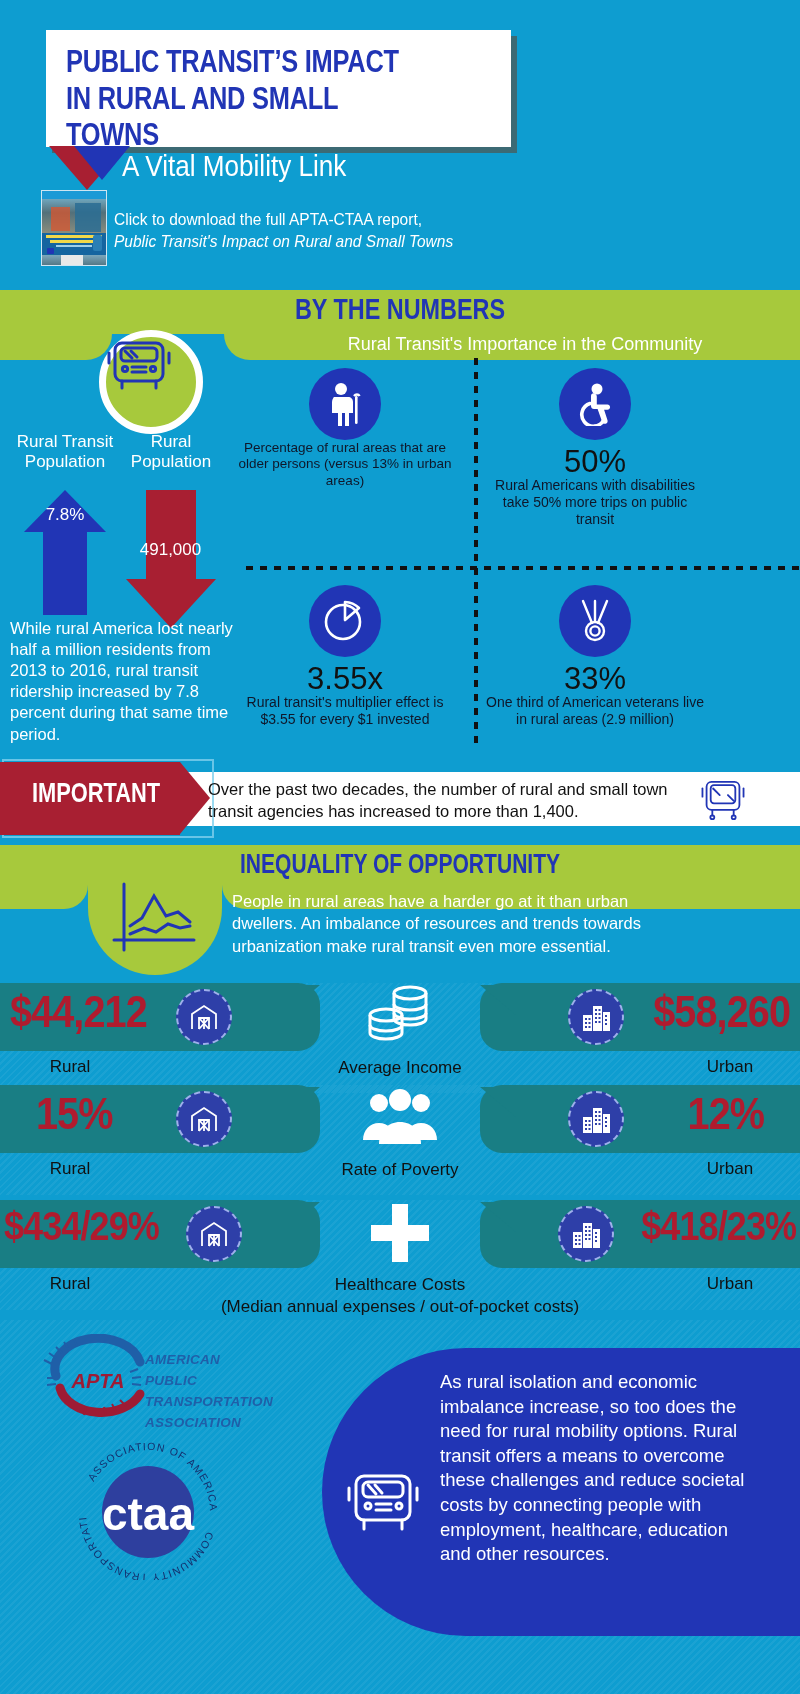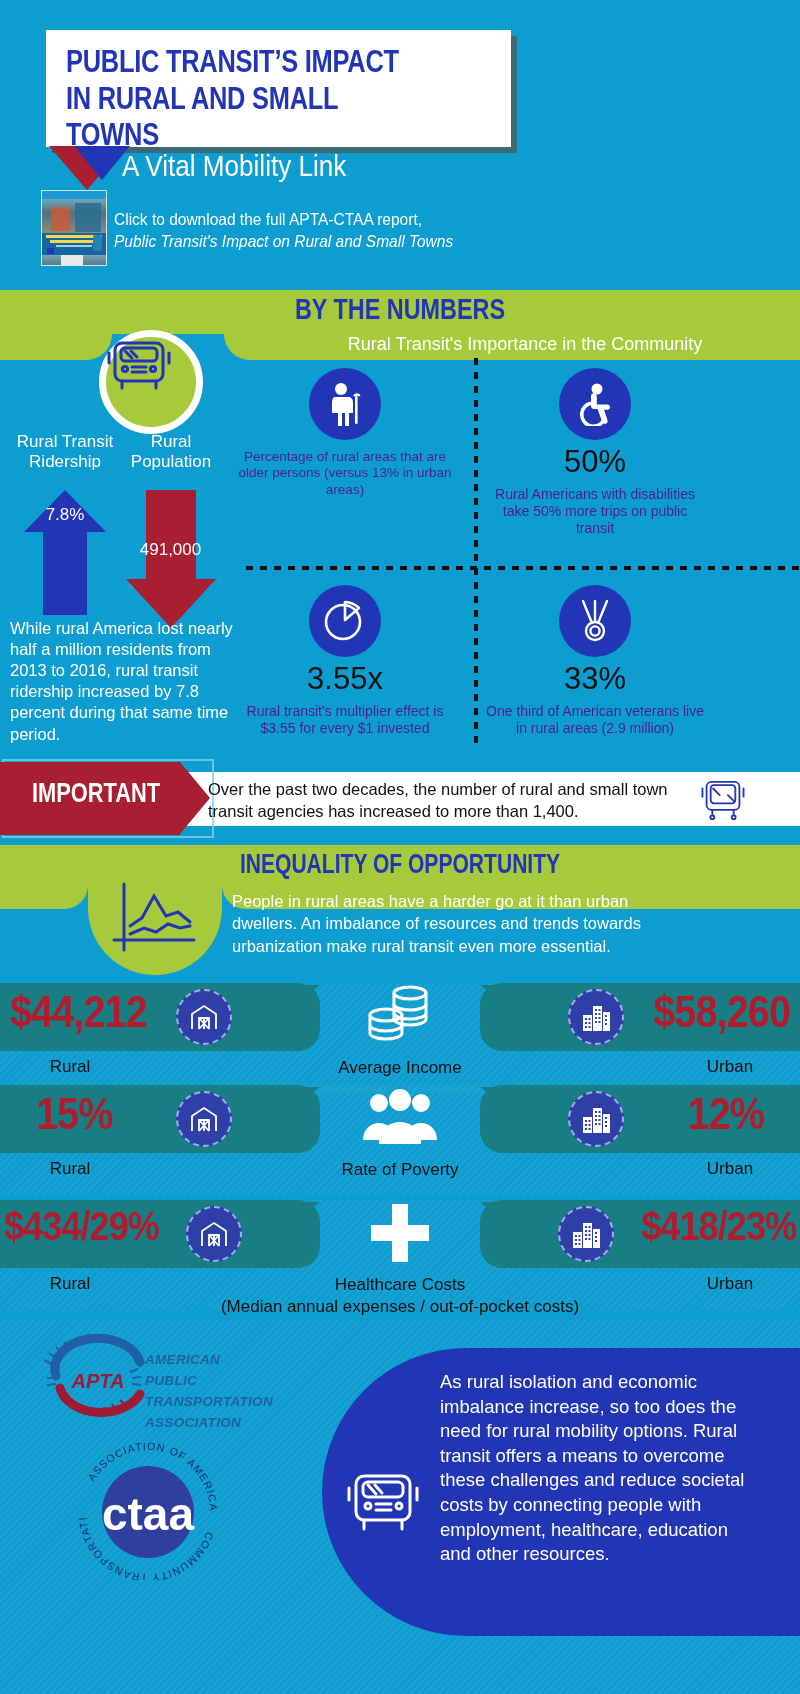--- a/index.html
+++ b/index.html
@@ -109,21 +109,21 @@
     background-image:linear-gradient(#111 50%, transparent 0); background-size:4px 14px; background-repeat:repeat-y; }
   .hline { position:absolute; left:246px; top:566px; width:554px; height:4px;
     background-image:linear-gradient(90deg,#111 50%, transparent 0); background-size:14px 4px; background-repeat:repeat-x; }
 
   .stat { position:absolute; width:230px; text-align:center; }
   .stat .ic {
     width:72px; height:72px; border-radius:50%; background:#2135b5;
     margin:0 auto; display:flex; align-items:center; justify-content:center;
   }
   .stat .num { color:#111111; font-size:31px; margin-top:6px; line-height:1; }
-  .stat .cap { color:#4c1d95; font-size:13.5px; line-height:1.22; margin-top:9px; padding:0 6px; }
+  .stat .cap { color:#0f172a; font-size:13.5px; line-height:1.22; margin-top:0; padding:0 6px; }
   .stat .cap.b { font-size:14px; }
   #stat-older { left:230px; top:368px; }
   #stat-disab { left:480px; top:368px; }
   #stat-mult  { left:230px; top:585px; }
   #stat-vets  { left:480px; top:585px; }
 
   
   #important-white { position:absolute; left:0; top:772px; width:800px; height:54px; background:#ffffff; }
   #important-tag {
     position:absolute; left:0; top:762px; width:180px; height:73px; background:#a81f32;
@@ -264,21 +264,21 @@
       <line x1="3" y1="16" x2="3" y2="26"></line>
       <line x1="63" y1="16" x2="63" y2="26"></line>
       <line x1="16" y1="44" x2="16" y2="51"></line>
       <line x1="50" y1="44" x2="50" y2="51"></line>
     </g>
   </svg>
 </div>
 
 <div id="bn-section"></div>
 
-<div class="arrow-label" id="lbl-ridership">Rural Transit Ridership</div>
+<div class="arrow-label" id="lbl-ridership">Rural Transit Population</div>
 <div class="arrow-label" id="lbl-population">Rural Population</div>
 
 <div class="up-arrow">
   <div class="head"></div>
     <div class="shaft"></div>
 </div>
 <div id="val-78">7.8%</div>
 
 <div class="down-arrow">
   <div class="shaft"></div>

